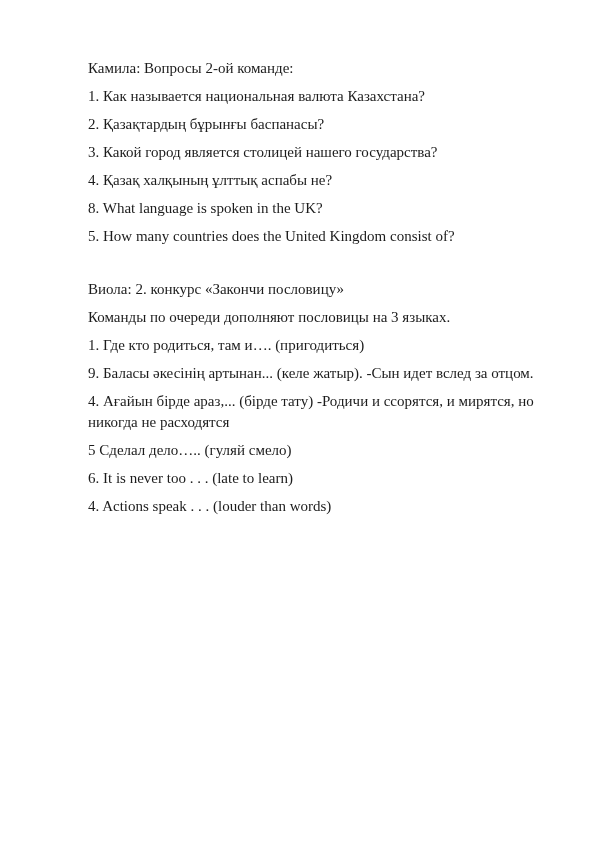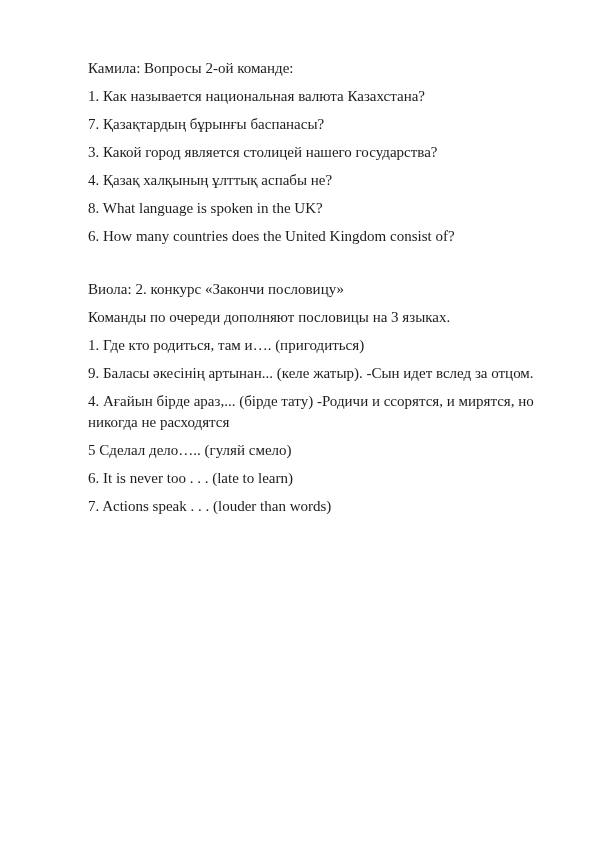--- a/index.html
+++ b/index.html
@@ -38,32 +38,32 @@
 </style>
 </head>
 <body>
 
 <div class="page">
   <div class="content">
 
     <div>
       <p class="para">Камила: Вопросы 2-ой команде:</p>
       <p class="para">1. Как называется национальная валюта Казахстана?</p>
-      <p class="para">7. Қазақтардың бұрынғы баспанасы?</p>
+      <p class="para">2. Қазақтардың бұрынғы баспанасы?</p>
       <p class="para">3. Какой город является столицей нашего государства?</p>
       <p class="para">4. Қазақ халқының ұлттық аспабы не?</p>
       <p class="para">8. What language is spoken in the UK?</p>
-      <p class="para">6. How many countries does the United Kingdom consist of?</p>
+      <p class="para">5. How many countries does the United Kingdom consist of?</p>
     </div>
 
     <div class="section-gap">
       <p class="para">Виола: 2. конкурс «Закончи пословицу»</p>
       <p class="para">Команды по очереди дополняют пословицы на 3 языках.</p>
       <p class="para">1. Где кто родиться, там и…. (пригодиться)</p>
       <p class="para">9. Баласы әкесінің артынан... (келе жатыр). -Сын идет вслед за отцом.</p>
       <p class="para">4. Ағайын бірде араз,... (бірде тату) -Родичи и ссорятся, и мирятся, но никогда не расходятся</p>
       <p class="para">5 Сделал дело….. (гуляй смело)</p>
       <p class="para">6. It is never too . . . (late to learn)</p>
-      <p class="para">7. Actions speak . . . (louder than words)</p>
+      <p class="para">4. Actions speak . . . (louder than words)</p>
     </div>
 
   </div>
 </div>
 
 </body></html>

